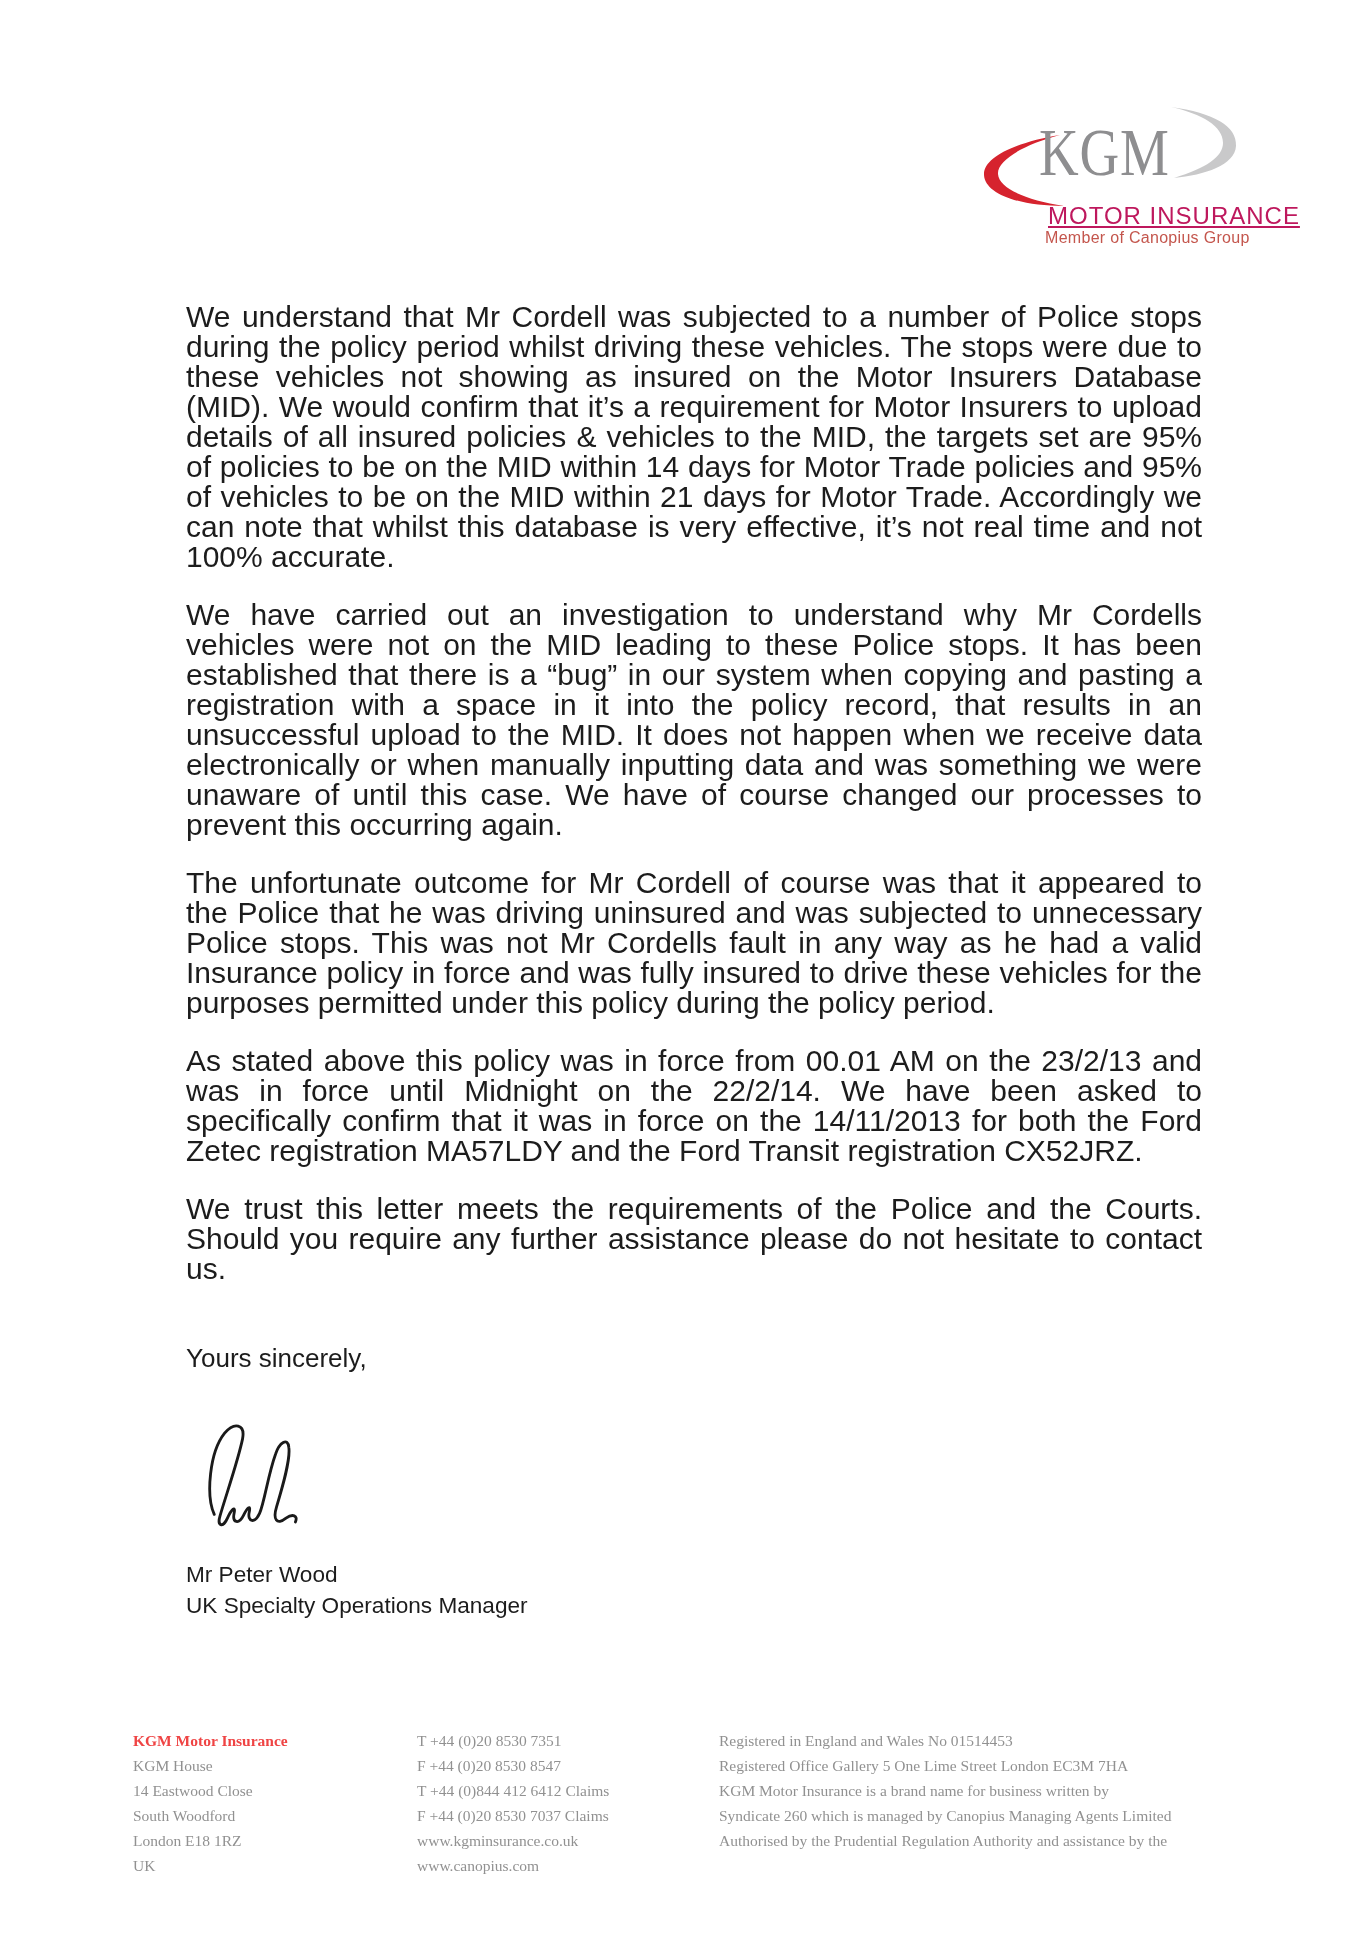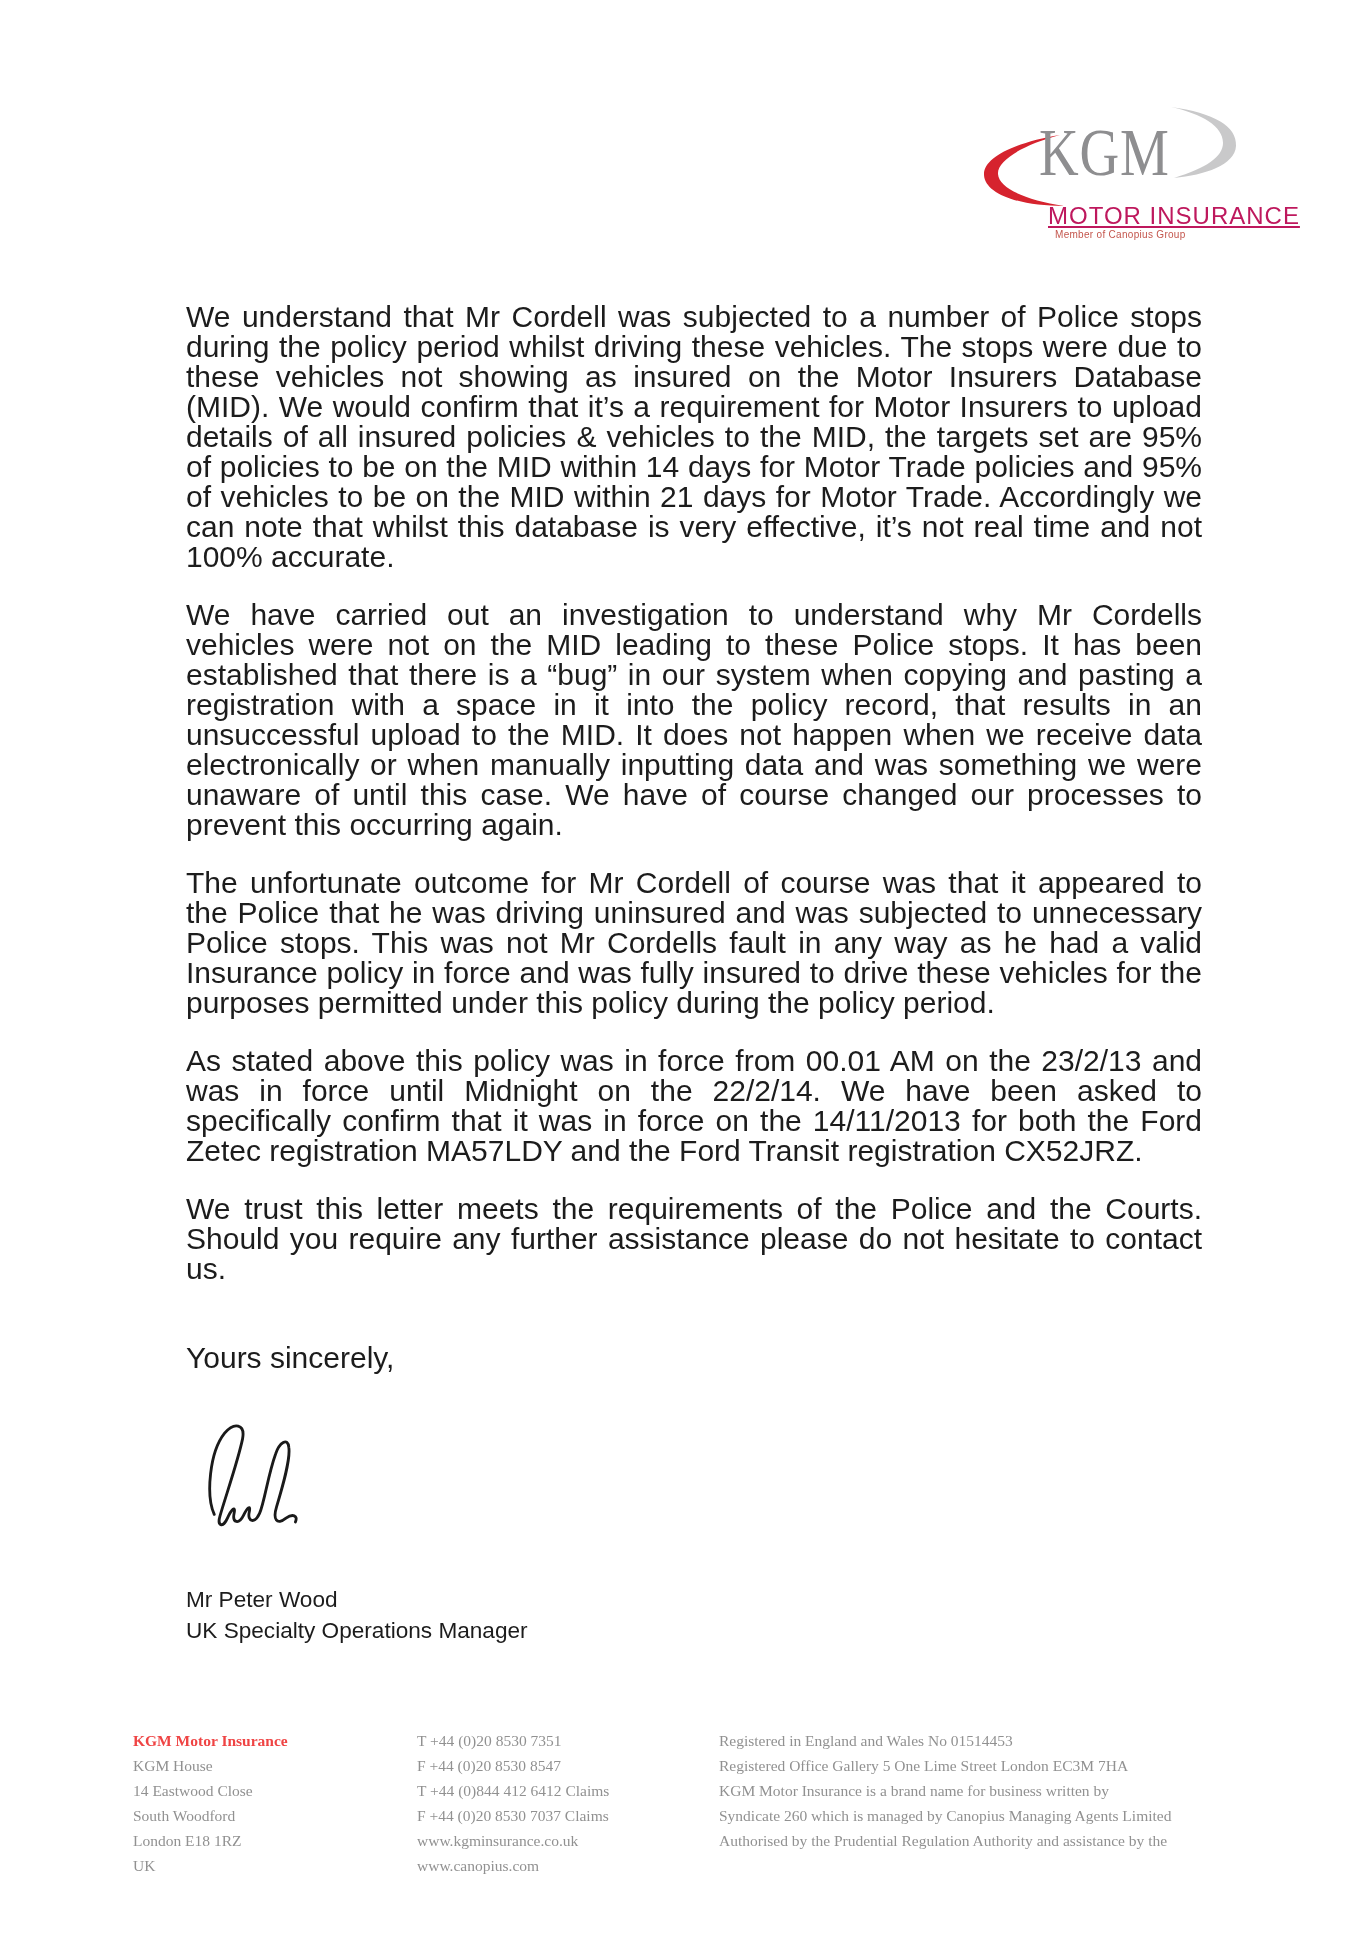--- a/index.html
+++ b/index.html
@@ -24,45 +24,45 @@
     transform:scaleX(0.82);
     transform-origin:left top;
     letter-spacing:1px;
   }
   .logo-subtitle{
     position:absolute;left:73px;top:97px;
     font-size:24px;letter-spacing:1px;
     color:#be185d;white-space:nowrap;text-decoration:underline;
   }
   .logo-tagline{
-    position:absolute;left:80px;top:124px;
-    font-size:10px;letter-spacing:0.3px;
+    position:absolute;left:70px;top:124px;
+    font-size:16px;letter-spacing:0.3px;
     color:#c4564d;white-space:nowrap;text-align:right;
   }
 
   
   .body-text{
     position:absolute;left:186px;top:302px;width:1016px;
   }
   .body-text p{
     margin:0 0 28px 0;
     font-size:30px;
     line-height:30px;
     text-align:justify;
   }
   .closing{
     margin-top:59px;
-    font-size:30px;line-height:30px;
+    font-size:26px;line-height:30px;
   }
   .signature{
     display:block;
     margin:47px 0 0 12px;
   }
   .signer{
-    margin-top:46px;
+    margin-top:21px;
     font-size:22.6px;line-height:31px;
   }
 
   
   .footer{
     position:absolute;left:0;top:1728px;width:1368px;
     font-family:"Liberation Serif", serif;
     font-size:15.5px;line-height:25px;
     color:#919191;
   }

